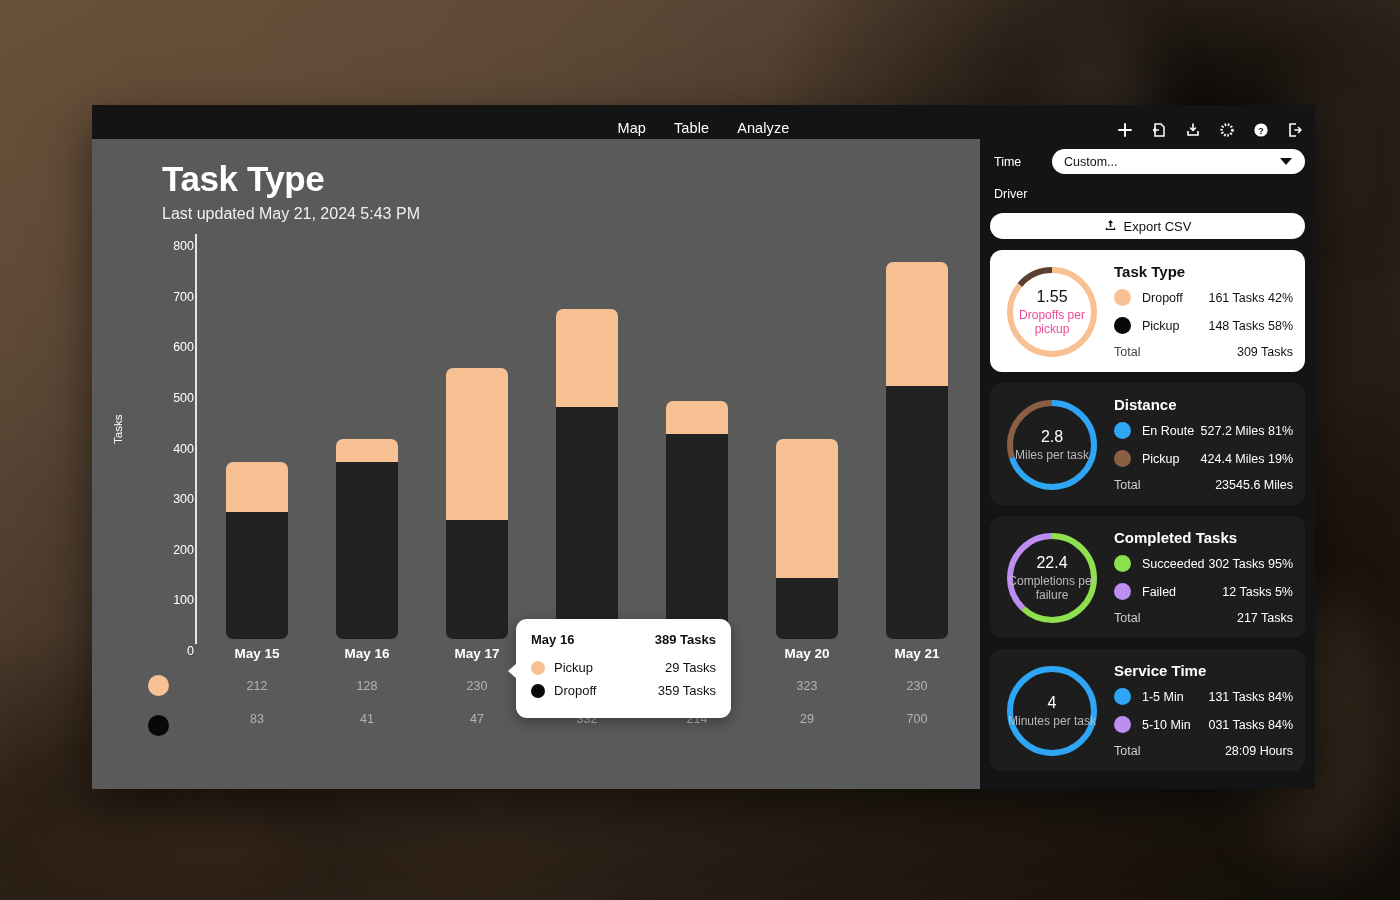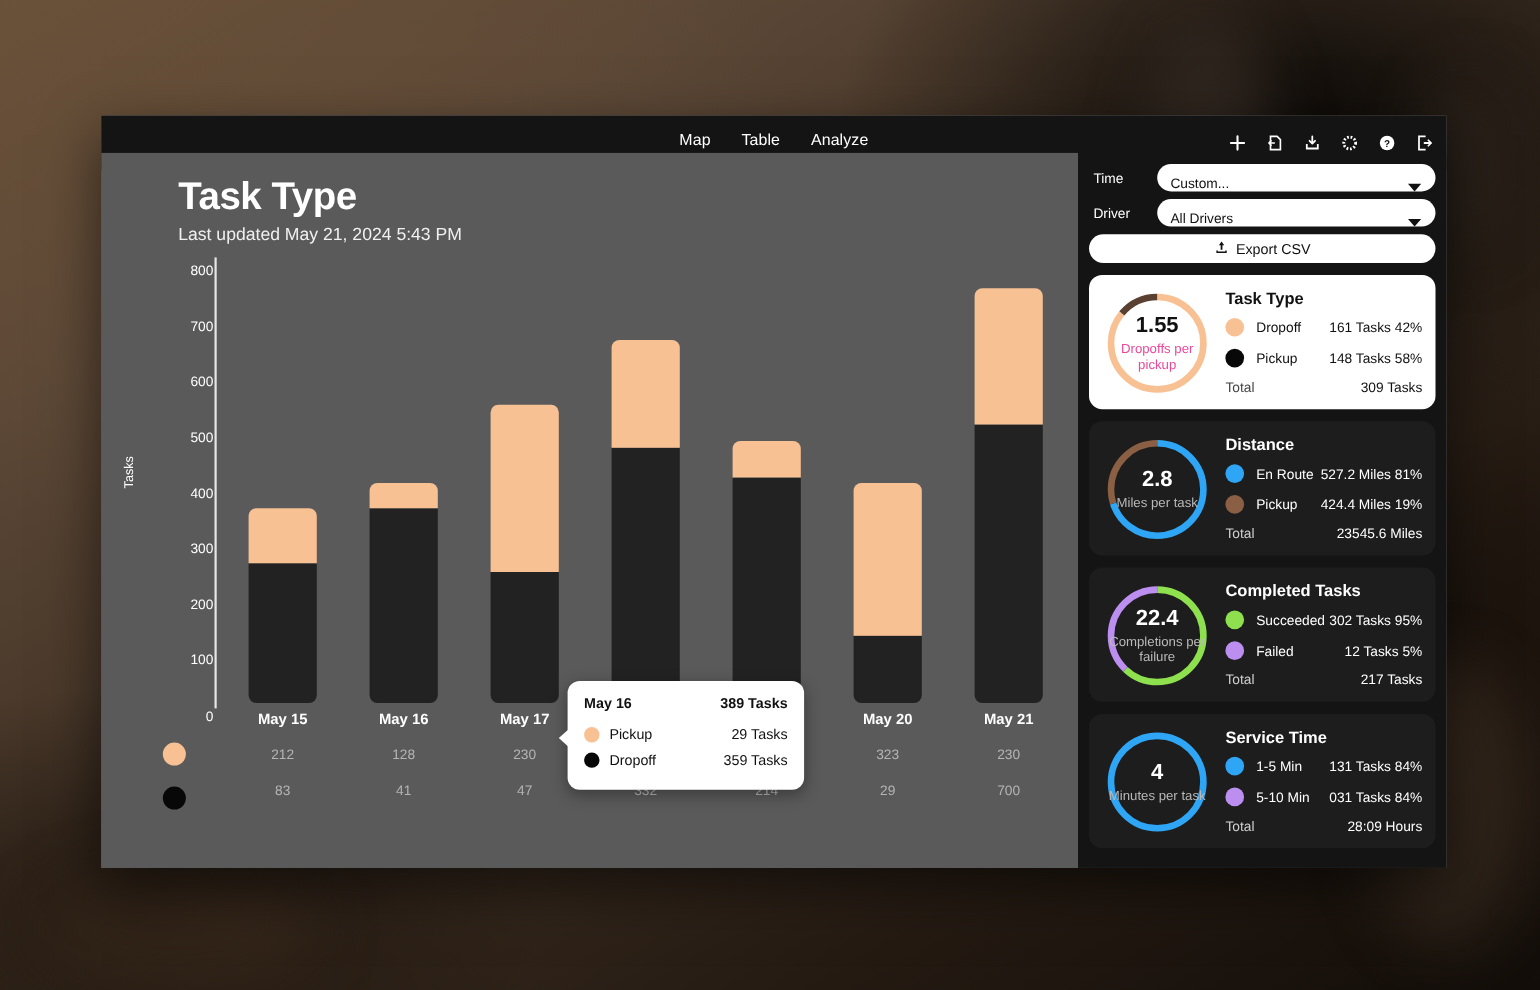--- a/index.html
+++ b/index.html
@@ -97,21 +97,21 @@
   .tt-item{margin-bottom:8px;}
 
   
   #sidebar{
     position:absolute;left:888px;top:34px;width:335px;height:650px;background:#141414;
     padding:10px 10px 0 10px;
   }
   .filter-row{display:flex;align-items:center;height:25px;margin-bottom:7px;}
   .filter-label{width:62px;color:#fff;font-size:12.5px;padding-left:4px;}
   .select{
-    flex:1;height:25px;background:#fff;border-radius:13px;display:flex;align-items:flex-end;
+    flex:1;height:25px;background:#fff;border-radius:13px;display:flex;align-items:center;
     padding:0 12px;position:relative;cursor:pointer;
   }
   .select span{color:#111;font-size:12.5px;}
   .caret{
     position:absolute;right:13px;width:0;height:0;border-left:6px solid transparent;
     border-right:6px solid transparent;border-top:7px solid #111;
   }
   #export{
     height:26px;background:#fff;border-radius:13px;display:flex;align-items:center;justify-content:center;
     gap:7px;margin-top:4px;cursor:pointer;
@@ -122,21 +122,21 @@
     background:#1d1d1d;border-radius:12px;margin-top:11px;padding:12px 12px 10px 12px;
     display:flex;gap:12px;position:relative;
   }
   .card.light{background:#ffffff;}
   .donut{width:100px;height:100px;flex:none;position:relative;}
   .donut svg{display:block;}
   .donut .dcenter{
     position:absolute;inset:0;display:flex;flex-direction:column;align-items:center;justify-content:center;
     text-align:center;
   }
-  .dval{font-size:20px;font-weight:bold;}
+  .dval{font-size:16px;font-weight:normal;}
   .dcap{font-size:12px;line-height:1.15;margin-top:3px;}
   .card .dval{color:#fff;} .card .dcap{color:#b9b9b9;}
   .card.light .dval{color:#111;} .card.light .dcap{color:#ec4899;}
   .cinfo{flex:1;padding-top:1px;}
   .ctitle{font-size:15px;font-weight:bold;margin-bottom:9px;}
   .card .ctitle{color:#fff;} .card.light .ctitle{color:#111;}
   .crow{display:flex;align-items:center;font-size:12.5px;margin-bottom:11px;}
   .cdot{width:17px;height:17px;border-radius:50%;flex:none;margin-right:11px;}
   .cname{flex:1;} .cval{text-align:right;white-space:nowrap;}
   .card .cname,.card .cval{color:#ffffff;}
@@ -323,24 +323,20 @@
     <div id="filters">
         <div class="filter-row">
           <div class="filter-label">Time</div>
           <div class="select">
             <span>Custom...</span>
             <span class="caret"></span>
           </div>
         </div>
         <div class="filter-row">
           <div class="filter-label">Driver</div>
-          <div class="select">
-            <span>All Drivers</span>
-            <span class="caret"></span>
-          </div>
         </div>
       </div>
     <div id="export">
       <span class="ic">
         <svg width="13" height="13" viewBox="0 0 16 16">
             <path d="M8 2 L11 6 H9 V11 H7 V6 H5 Z" fill="#111"></path>
             <path d="M3 12 V14 H13 V12" stroke="#111" stroke-width="1.6" fill="none"></path>
           </svg>
       </span>
       <span>Export CSV</span>

